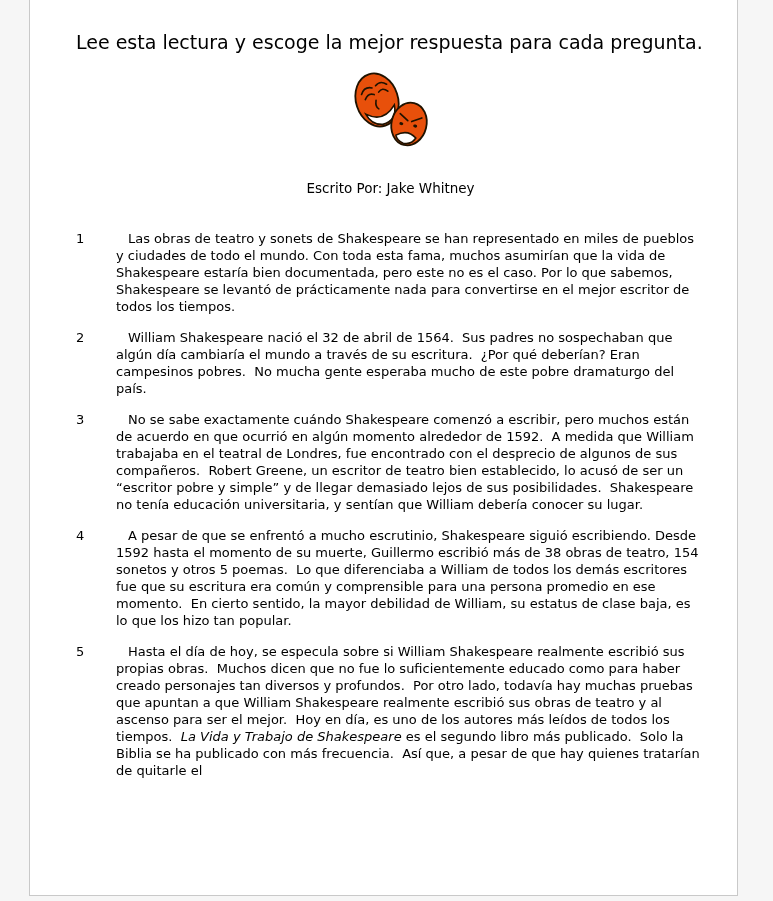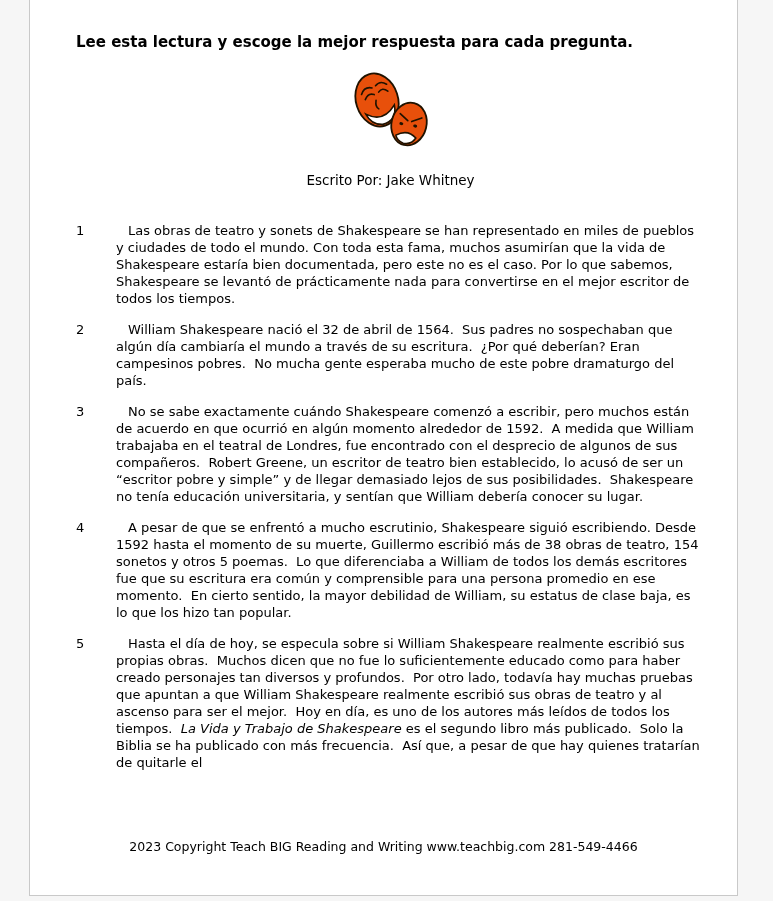--- a/index.html
+++ b/index.html
@@ -21,39 +21,39 @@
     width: 709px; height: 896px;
     background: #ffffff;
     border-left: 1px solid #c9c9c9;
     border-right: 1px solid #c9c9c9;
     border-bottom: 1px solid #c9c9c9;
   }
   .content {
     padding: 34px 32px 0 46px;
   }
   .instruction {
-    font-weight: bold;
-    font-size: 15px;
+    font-weight: normal;
+    font-size: 19px;
     line-height: 17px;
   }
   .doc-title {
     text-align: center;
     font-weight: bold;
     font-size: 15.5px;
     margin-top: 14px;
   }
   .masks-wrap {
     text-align: center;
     margin-top: 13px;
     height: 88px;
   }
   .byline {
     text-align: center;
     font-size: 13.5px;
-    margin-top: 20px;
+    margin-top: 28px;
   }
   .passage {
     margin-top: 34px;
   }
   .para {
     display: flex;
     font-size: 13px;
     line-height: 17px;
     margin-bottom: 14px;
   }
@@ -140,15 +140,14 @@
         </div>
 
         <div class="para">
           <div class="para-num">5</div>
           <div class="para-body"><span>Hasta el día de hoy, se especula sobre si William Shakespeare realmente escribió sus propias obras.  Muchos dicen que no fue lo suficientemente educado como para haber creado personajes tan diversos y profundos.  Por otro lado, todavía hay muchas pruebas que apuntan a que William Shakespeare realmente escribió sus obras de teatro y al ascenso para ser el mejor.  Hoy en día, es uno de los autores más leídos de todos los tiempos.  </span><span class="seg-italic">La Vida y Trabajo de Shakespeare</span><span> es el segundo libro más publicado.  Solo la Biblia se ha publicado con más frecuencia.  Así que, a pesar de que hay quienes tratarían de quitarle el</span></div>
         </div>
 
       </div>
     </div>
 
-    <div class="footer">2023 Copyright Teach BIG Reading and Writing www.teachbig.com 281-549-4466</div>
   </div>
 </div>
 
 </body></html>

